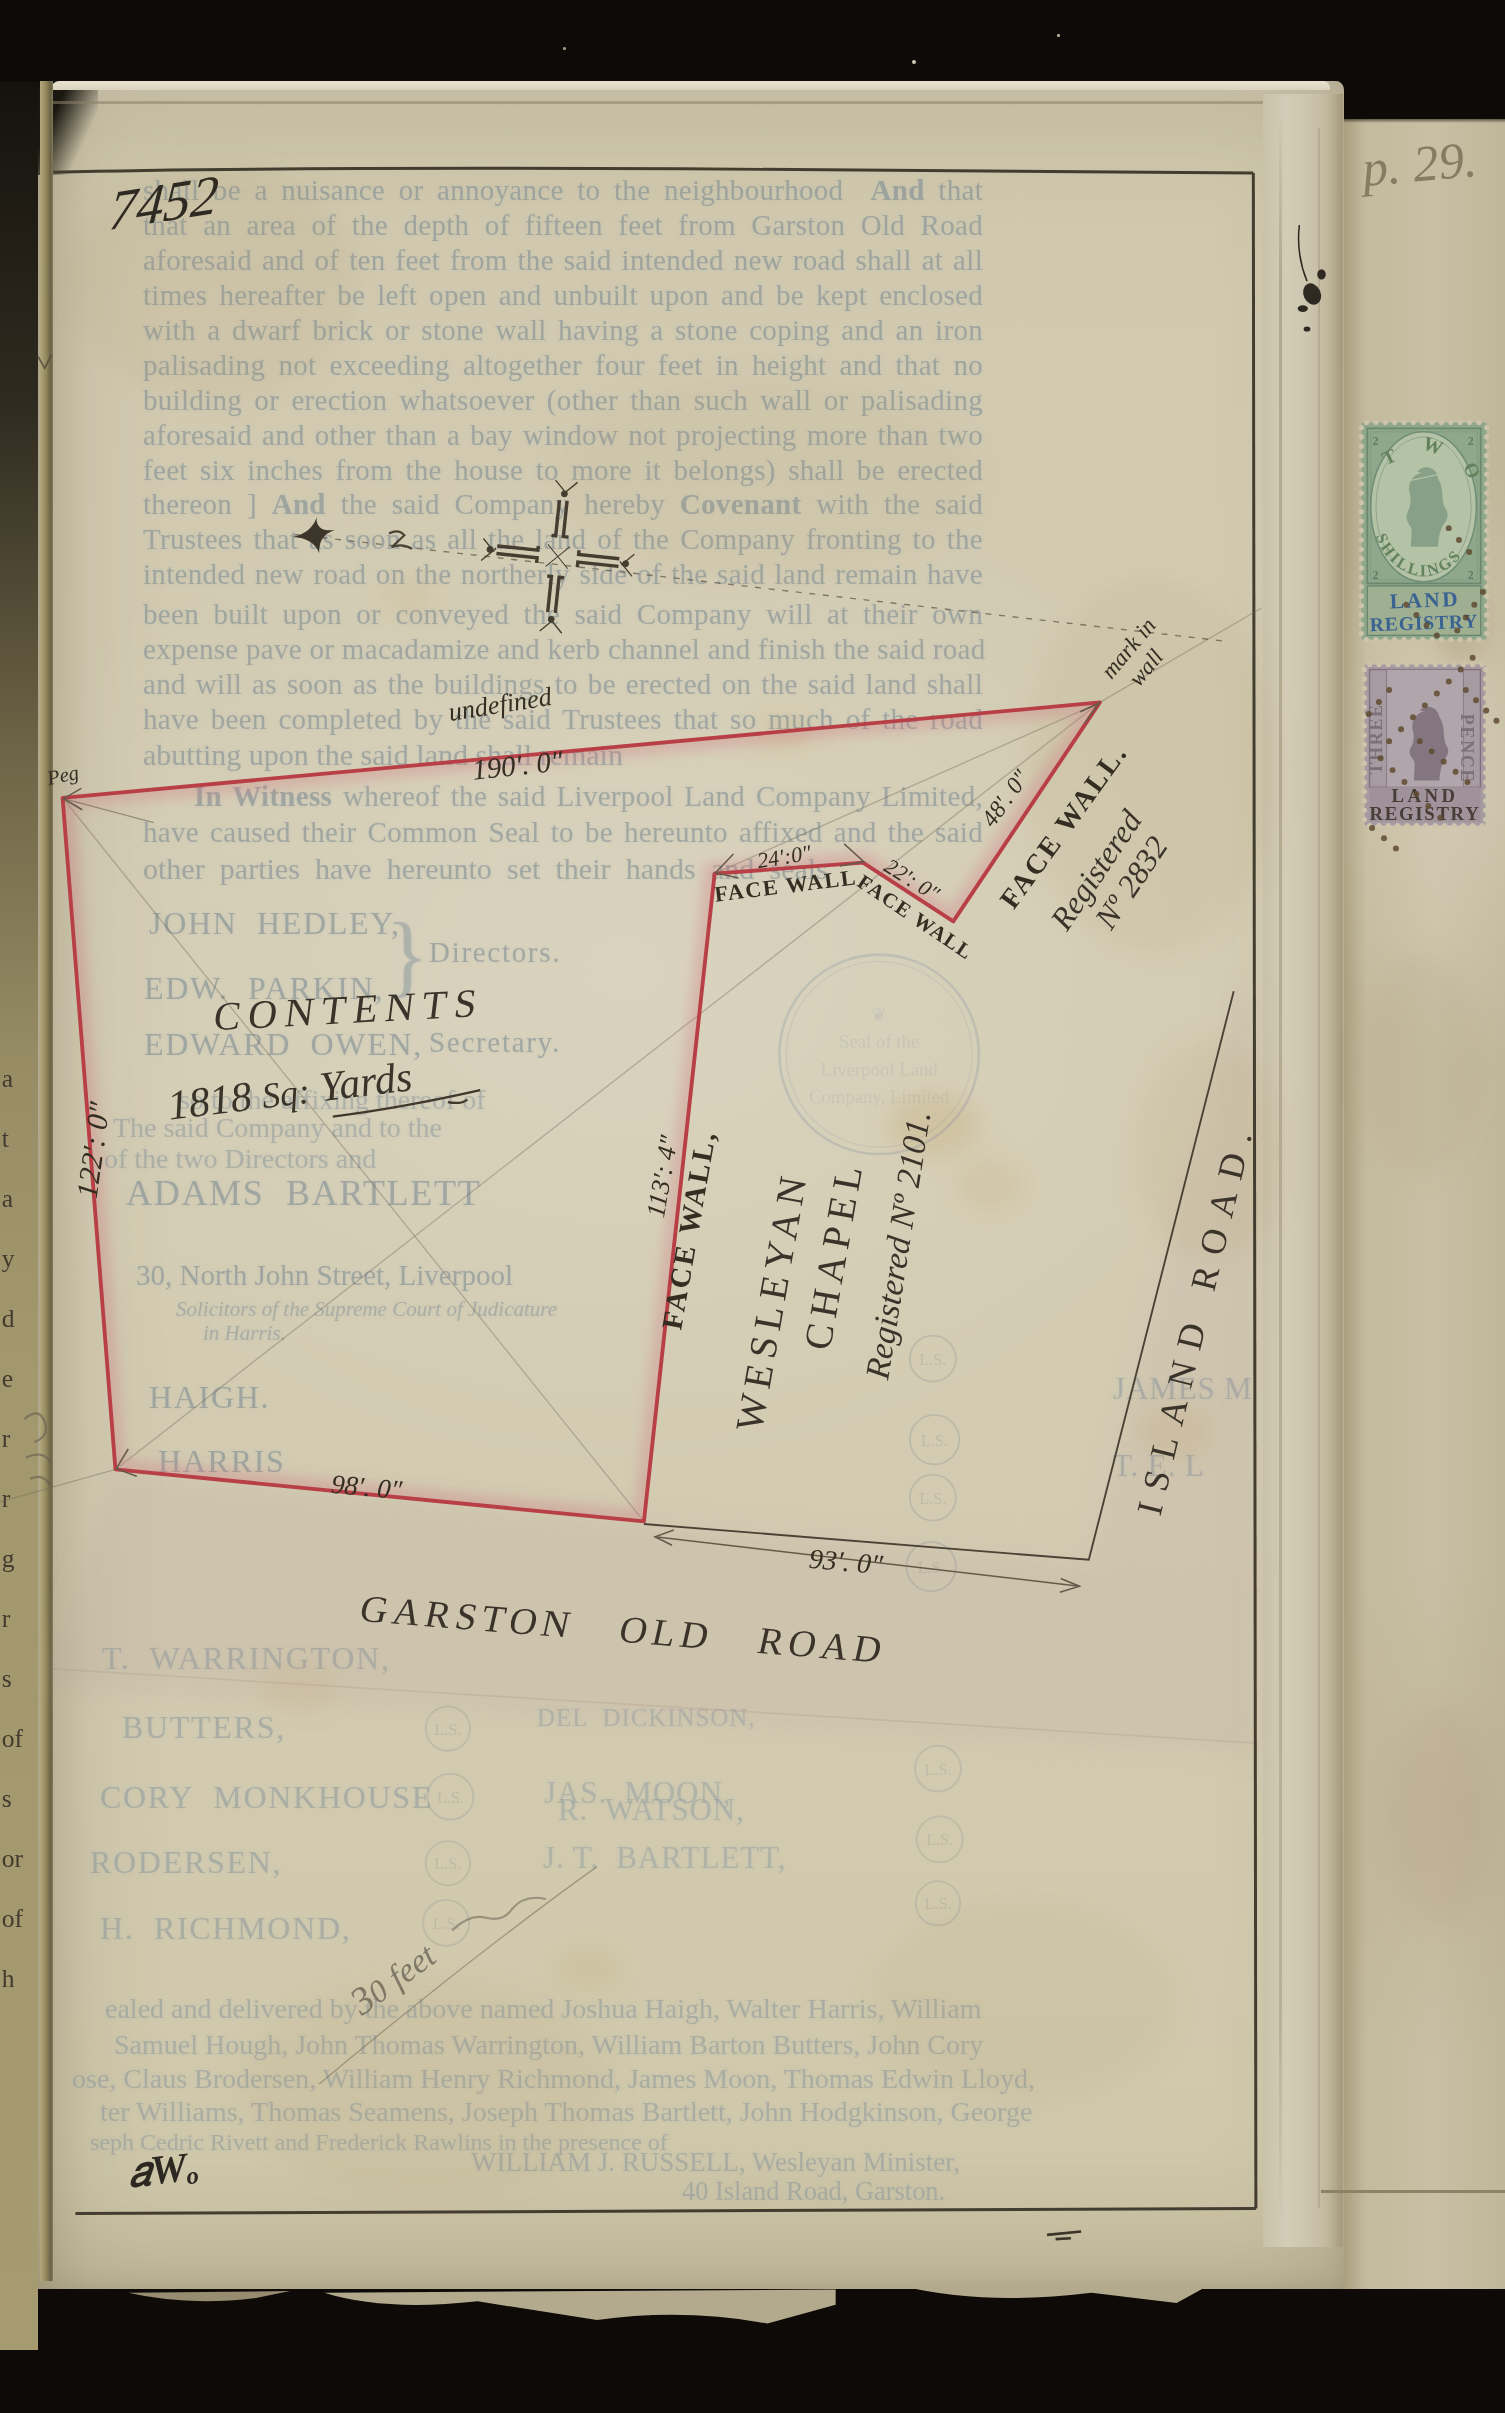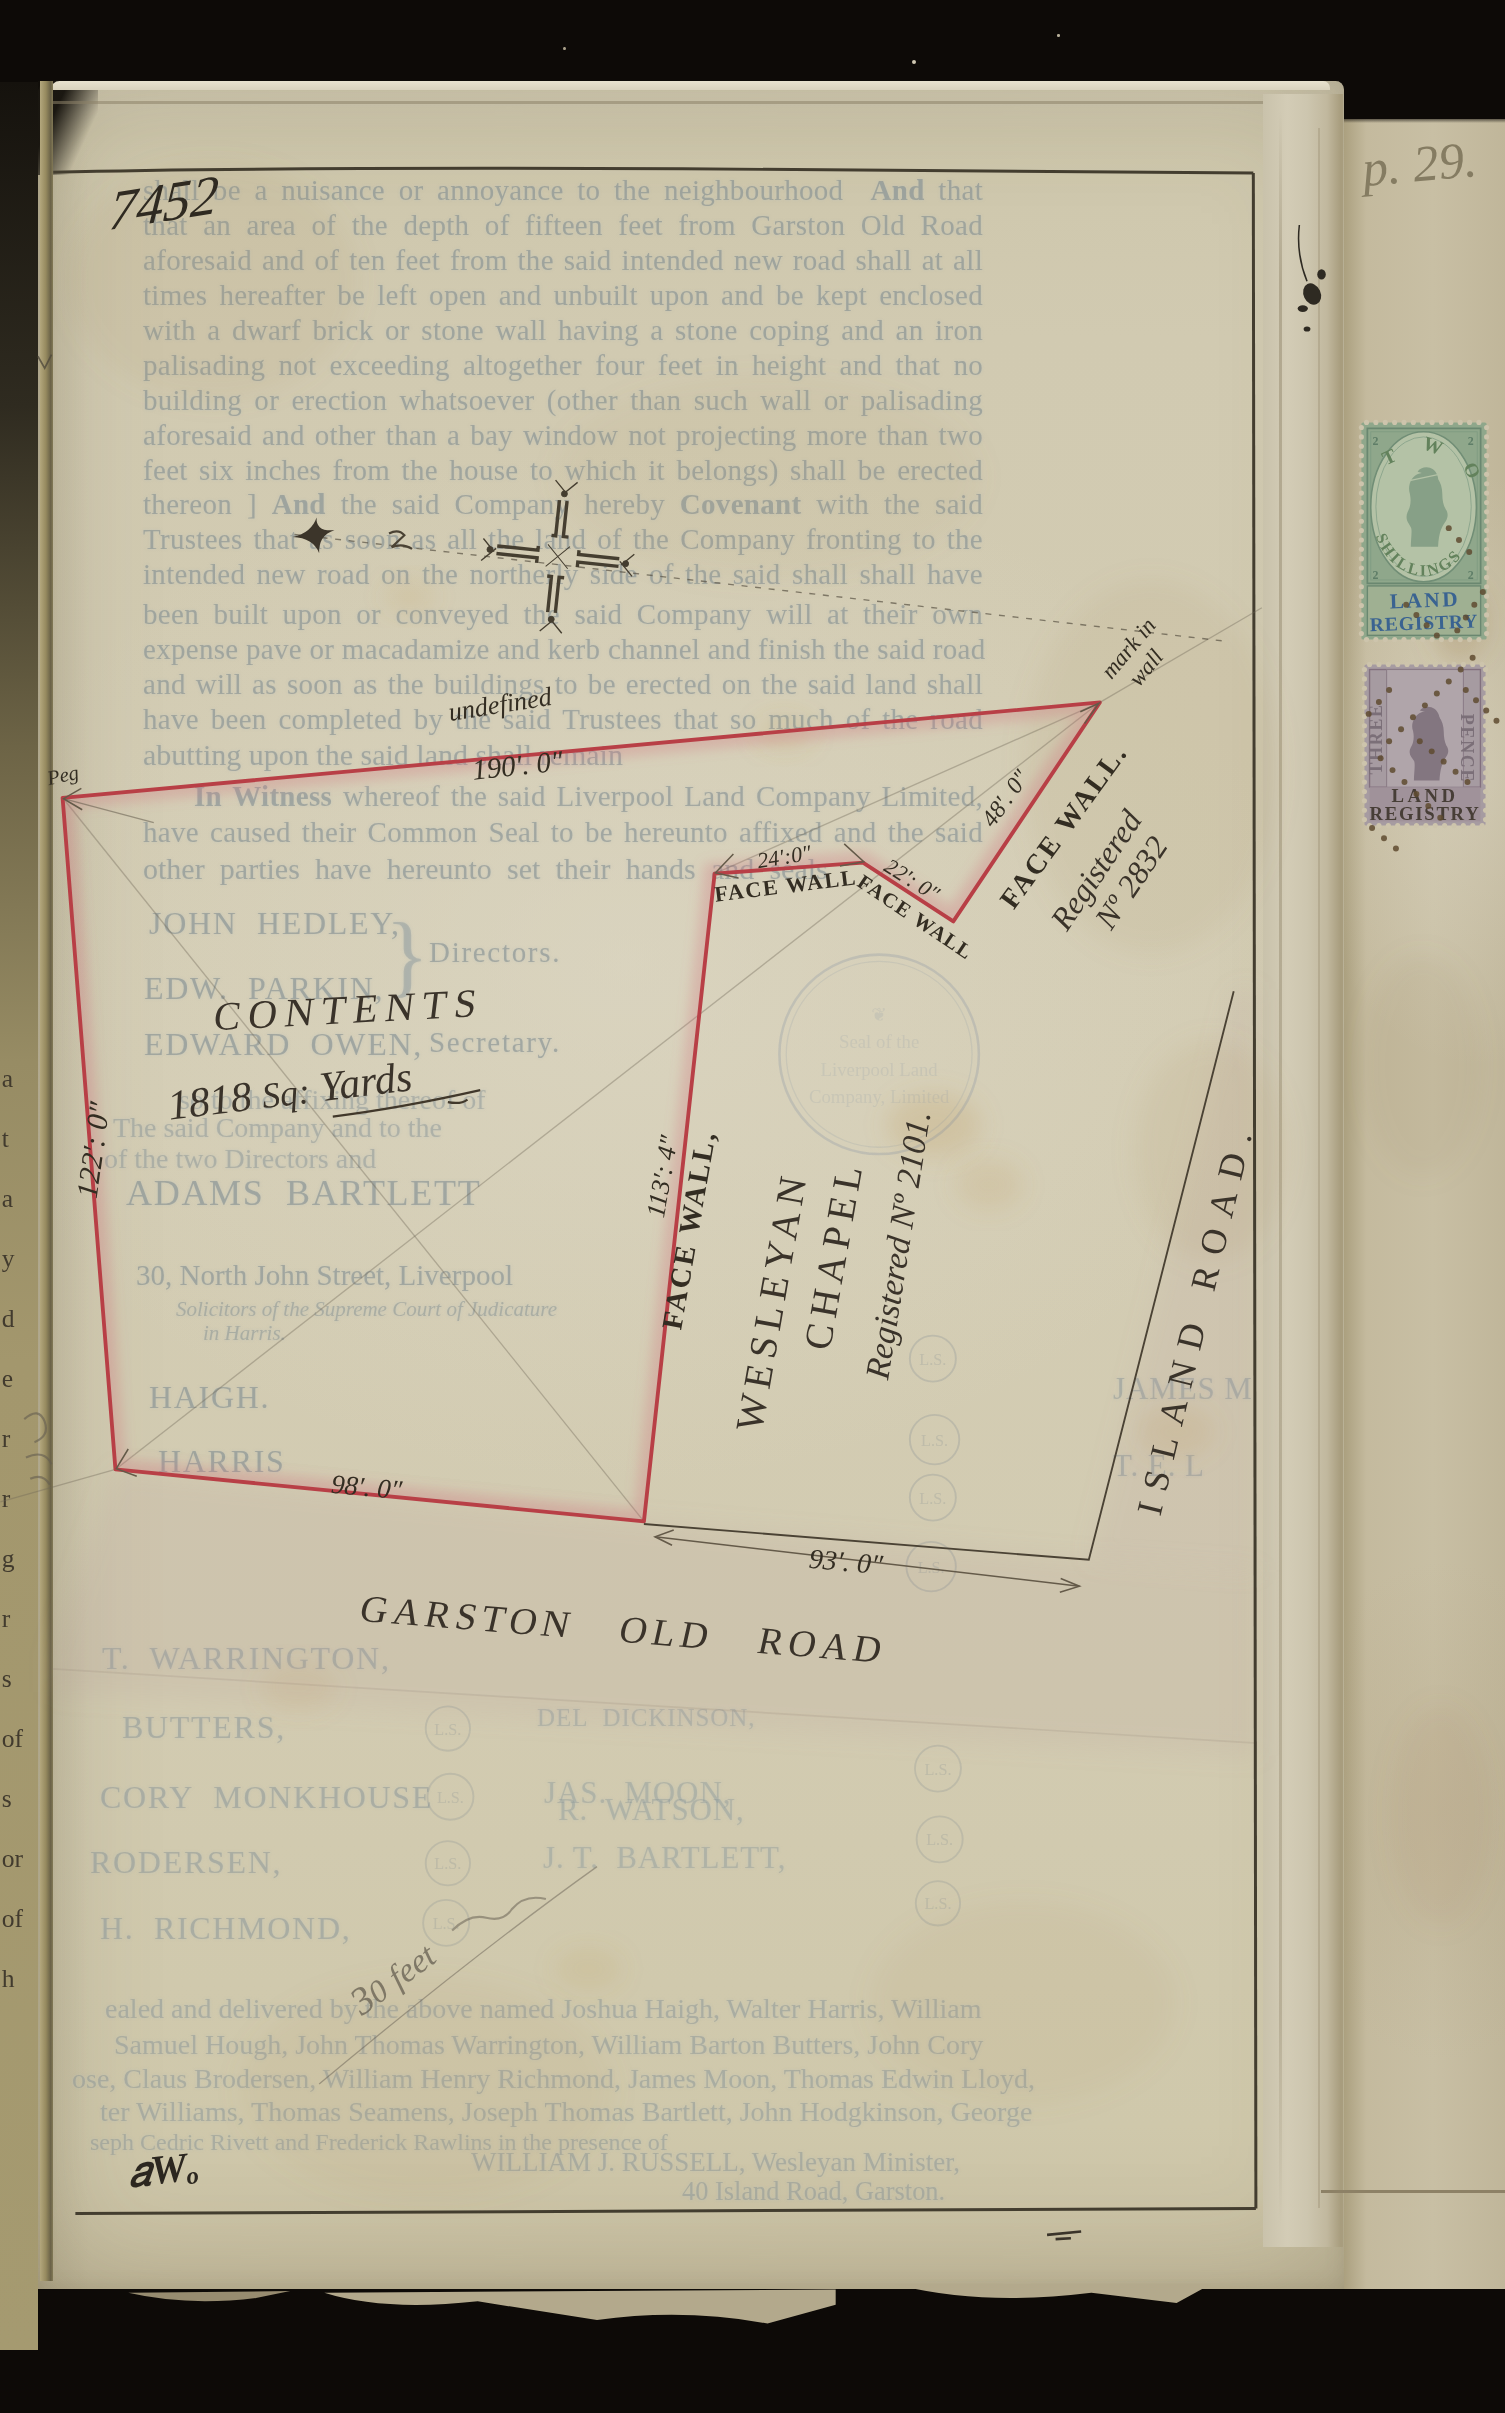--- a/index.html
+++ b/index.html
@@ -46,24 +46,24 @@
 
 <div id="bleed">
 <div class="bl" style="top:174px">shall be a nuisance or annoyance to the neighbourhood&nbsp; <b>And</b> that</div>
 <div class="bl" style="top:209px">that an area of the depth of fifteen feet from Garston Old Road</div>
 <div class="bl" style="top:244px">aforesaid and of ten feet from the said intended new road shall at all</div>
 <div class="bl" style="top:279px">times hereafter be left open and unbuilt upon and be kept enclosed</div>
 <div class="bl" style="top:314px">with a dwarf brick or stone wall having a stone coping and an iron</div>
 <div class="bl" style="top:349px">palisading not exceeding altogether four feet in height and that no</div>
 <div class="bl" style="top:384px">building or erection whatsoever (other than such wall or palisading</div>
 <div class="bl" style="top:419px">aforesaid and other than a bay window not projecting more than two</div>
-<div class="bl" style="top:454px">feet six inches from the house to which it belongs) shall be erected</div>
+<div class="bl" style="top:454px">feet six inches from the house to more it belongs) shall be erected</div>
 <div class="bl" style="top:488px">thereon ] <b>And</b> the said Company hereby <b>Covenant</b> with the said</div>
 <div class="bl" style="top:523px">Trustees that as soon as all the land of the Company fronting to the</div>
-<div class="bl" style="top:558px">intended new road on the northerly side of the said shall shall have</div>
+<div class="bl" style="top:558px">intended new road on the northerly side of the said land remain have</div>
 <div class="bl" style="top:598px">been built upon or conveyed the said Company will at their own</div>
 <div class="bl" style="top:633px">expense pave or macadamize and kerb channel and finish the said road</div>
 <div class="bl" style="top:668px">and will as soon as the buildings to be erected on the said land shall</div>
 <div class="bl" style="top:703px">have been completed by the said Trustees that so much of the road</div>
 <div class="bt" style="left:143px;top:738px;font-size:30px">abutting upon the said land shall remain</div>
 <div class="bl" style="top:780px;left:194px;width:789px"><b>In Witness</b> whereof the said Liverpool Land Company Limited,</div>
 <div class="bl" style="top:816px">have caused their Common Seal to be hereunto affixed and the said</div>
 <div class="bt" style="left:143px;top:852px;font-size:30px;word-spacing:7.7px">other parties have hereunto set their hands and seals</div>
 <div class="bt" style="left:149px;top:905px;font-size:32px;letter-spacing:1.7px">JOHN&nbsp; HEDLEY,</div>
 <div class="bt" style="left:144px;top:970px;font-size:32px;letter-spacing:1.7px">EDW.&nbsp; PARKIN,</div>

